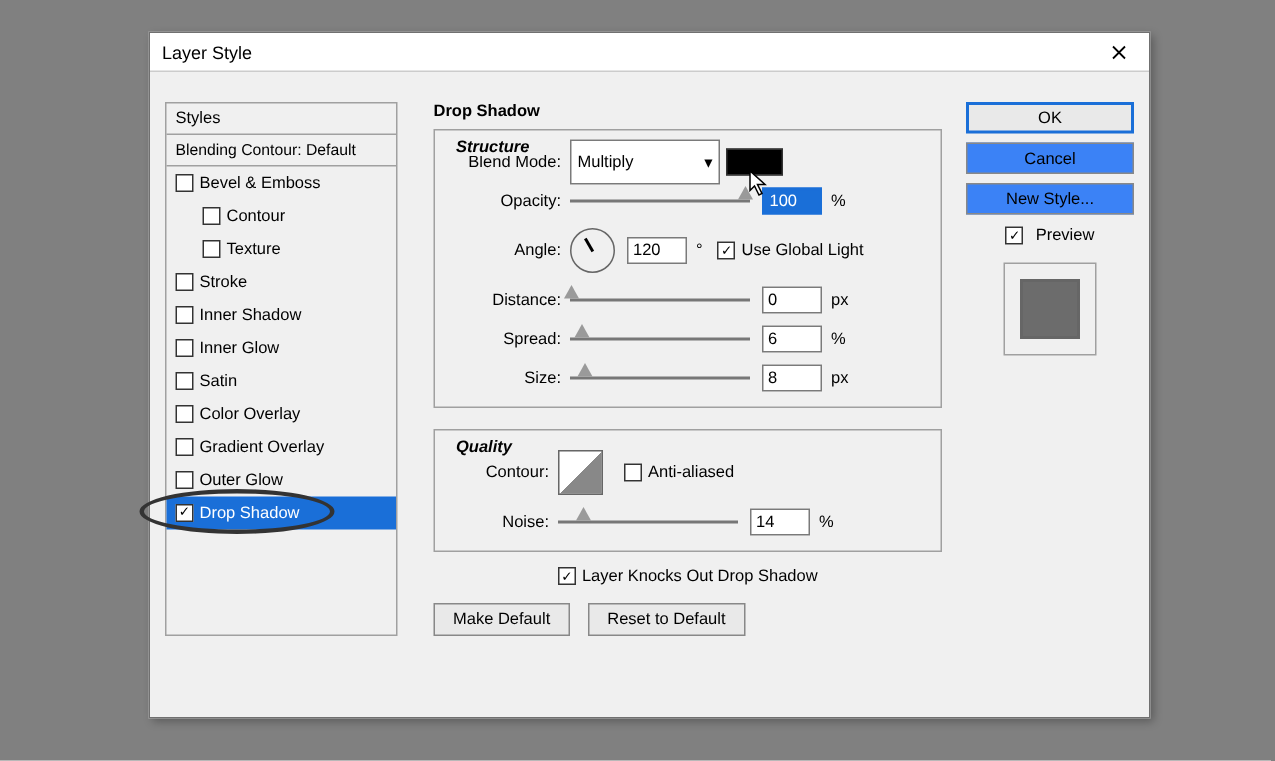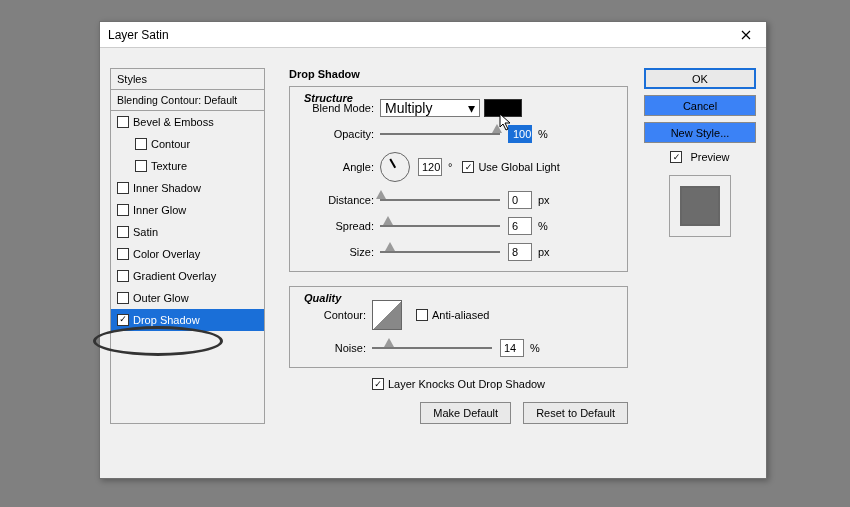--- a/index.html
+++ b/index.html
@@ -24,40 +24,40 @@
   .style-item.selected { background:#1a6fd8; color:#fff;}
   .style-item.selected .cb { background:#fff; color:#000;}
   .check { font-size:9px; line-height:1;}
   
   .center { flex:1; padding:0 12px 0 24px; position:relative;}
   .group-title { position:absolute; margin-top:-7px; background:#f0f0f0; padding:0 4px; font-weight:bold; font-size:11px;font-style:italic;}
   .groupbox { border:1px solid #a0a0a0; padding:12px 10px 10px 10px; position:relative; margin-top:6px;}
   .field { display:flex; align-items:center; margin-bottom:8px; height:18px;}
   .label { width:80px; text-align:right; padding-right:6px;}
   .label-q { width:72px; text-align:right; padding-right:6px;}
-  .select { border:1px solid #7a7a7a; background:#fff; height:18px; width:100px; display:flex; align-items:center;
-            justify-content:space-between; padding:0 4px; font-size:14px;}
+  .select { border:1px solid #7a7a7a; background:#fff; height:30px; width:100px; display:flex; align-items:center;
+            justify-content:space-between; padding:0 4px; font-size:11px;}
   .colorswatch { width:38px; height:18px; background:#000; border:1px solid #333; margin-left:4px;}
   .slider { position:relative; height:12px; display:flex; align-items:center;}
   .slider-track { height:2px; background:#777; position:relative;}
   .slider-thumb { position:absolute; top:-4px; width:0; height:0; border-left:5px solid transparent;
                   border-right:5px solid transparent; border-bottom:9px solid #9a9a9a;}
-  .numbox { border:1px solid #7a7a7a; background:#fff; height:18px; width:24px; padding:0 3px; display:flex;
+  .numbox { border:1px solid #7a7a7a; background:#fff; height:18px; width:40px; padding:0 3px; display:flex;
             align-items:center;}
   .numbox.hot { border:2px solid #1a6fd8; background:#1a6fd8; color:#fff;}
   .unit { margin-left:6px;}
   .angledial { width:30px; height:30px; border:1px solid #666; border-radius:50%; position:relative; background:#f0f0f0;}
   .angledial .hand { position:absolute; left:50%; top:50%; width:10px; height:1.5px; background:#000;
                      transform-origin:0 50%; transform:rotate(-120deg);}
   .cbx { width:12px; height:12px; border:1px solid #333; background:#fff; display:inline-flex;
          align-items:center; justify-content:center; margin-right:4px;}
   .contourbox { width:30px; height:30px; border:1px solid #666; background:linear-gradient(135deg,#fff 0 50%,#888 50% 100%);}
   .btn { border:1px solid #888; background:#e9e9e9; height:22px; padding:0 12px; display:inline-flex;
          align-items:center; justify-content:center; min-width:88px; cursor:default;}
-  .btn-row { display:flex; justify-content:flex-end; gap:12px; margin-top:12px;}
+  .btn-row { display:flex; justify-content:flex-start; gap:12px; margin-top:12px;}
   
   .rightcol { width:112px; display:flex; flex-direction:column; gap:6px; align-items:stretch; margin-left:4px;}
   .rbtn { border:1px solid #888; background:#3b82f6; height:21px; display:flex; align-items:center;
           justify-content:center;}
   .rbtn.focus { border:2px solid #1a6fd8; background:#e9e9e9;}
   .preview-ck { display:flex; align-items:center; justify-content:center; gap:4px; margin-top:2px;}
   .preview-box { margin-top:6px; align-self:center; width:62px; height:62px; border:1px solid #a0a0a0;
                  background:#f0f0f0; display:flex; align-items:center; justify-content:center;}
   .preview-inner { width:40px; height:40px; background:#6c6c6c; box-shadow:0 0 0 2px rgba(0,0,0,0.05) inset;}
   
@@ -65,21 +65,21 @@
                   left:93px; top:326px; pointer-events:none;}
   .cursor { position:absolute; left:499px; top:113px; pointer-events:none;}
   .cursor svg{ width:16px; height:20px;}
   .sec-title { font-weight:bold; margin-bottom:2px;}
 </style>
 </head>
 <body>
 
 <div class="dialog">
   <div class="titlebar">
-    <span class="title">Layer Satin</span>
+    <span class="title">Layer Style</span>
     <div class="closebtn">
       <svg viewBox="0 0 10 10">
           <path d="M1 1 L9 9 M9 1 L1 9" stroke="#000" stroke-width="1.2"></path>
         </svg>
     </div>
   </div>
 
   <div class="dlgbody">
 
     <div class="styles-panel">
@@ -90,20 +90,24 @@
             <span class="cb"></span>
             <span>Bevel &amp; Emboss</span>
           </div>
           <div class="style-item indent">
             <span class="cb"></span>
             <span>Contour</span>
           </div>
           <div class="style-item indent">
             <span class="cb"></span>
             <span>Texture</span>
+          </div>
+          <div class="style-item">
+            <span class="cb"></span>
+            <span>Stroke</span>
           </div>
           <div class="style-item">
             <span class="cb"></span>
             <span>Inner Shadow</span>
           </div>
           <div class="style-item">
             <span class="cb"></span>
             <span>Inner Glow</span>
           </div>
           <div class="style-item">

